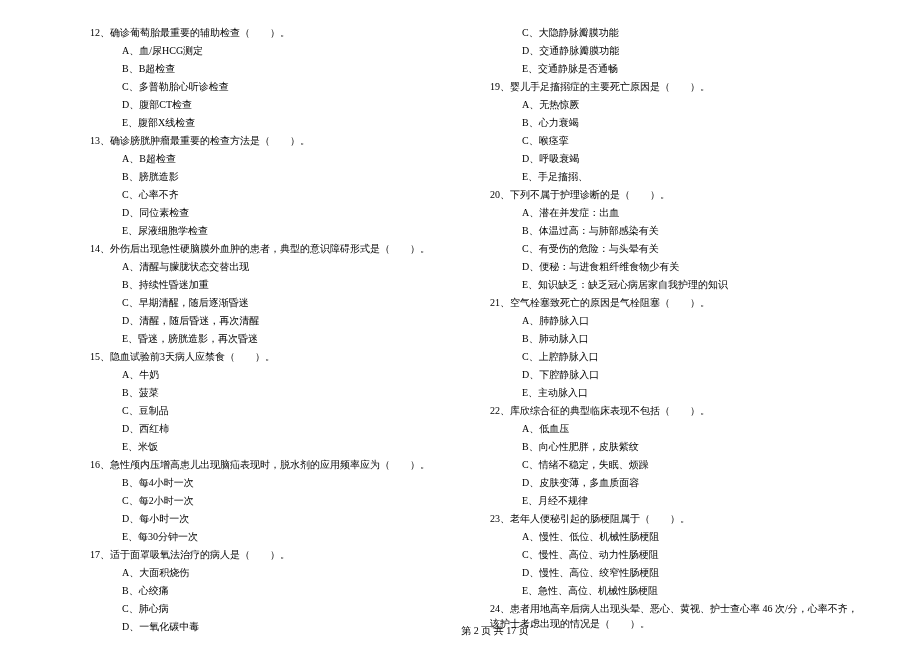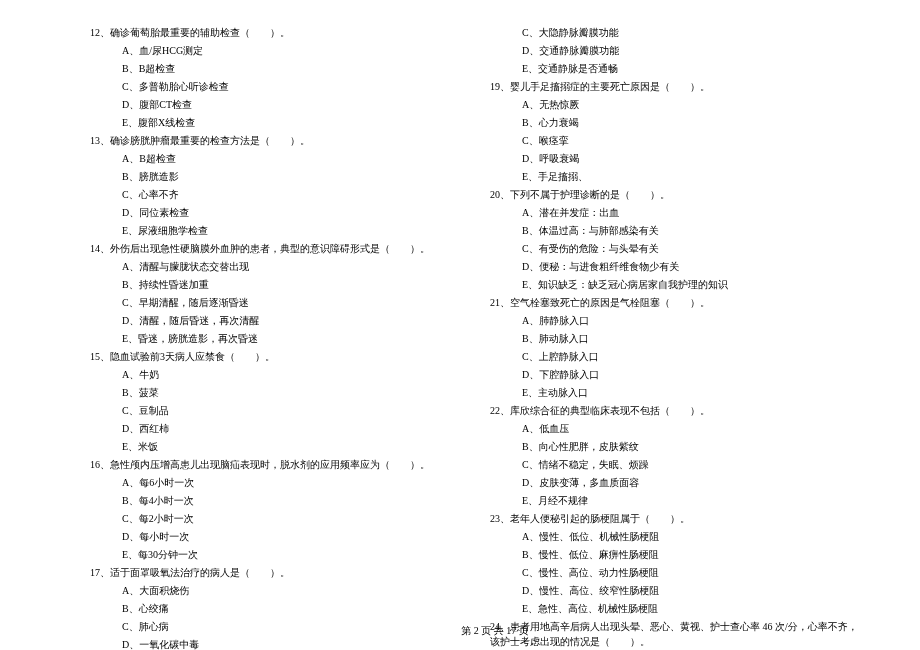--- a/index.html
+++ b/index.html
@@ -62,21 +62,20 @@
       <div class="opt-line">C、早期清醒，随后逐渐昏迷</div>
       <div class="opt-line">D、清醒，随后昏迷，再次清醒</div>
       <div class="opt-line">E、昏迷，膀胱造影，再次昏迷</div>
       <div class="q-line">15、隐血试验前3天病人应禁食（　　）。</div>
       <div class="opt-line">A、牛奶</div>
       <div class="opt-line">B、菠菜</div>
       <div class="opt-line">C、豆制品</div>
       <div class="opt-line">D、西红柿</div>
       <div class="opt-line">E、米饭</div>
       <div class="q-line">16、急性颅内压增高患儿出现脑疝表现时，脱水剂的应用频率应为（　　）。</div>
-      <div class="opt-line">A、每6小时一次</div>
       <div class="opt-line">B、每4小时一次</div>
       <div class="opt-line">C、每2小时一次</div>
       <div class="opt-line">D、每小时一次</div>
       <div class="opt-line">E、每30分钟一次</div>
       <div class="q-line">17、适于面罩吸氧法治疗的病人是（　　）。</div>
       <div class="opt-line">A、大面积烧伤</div>
       <div class="opt-line">B、心绞痛</div>
       <div class="opt-line">C、肺心病</div>
       <div class="opt-line">D、一氧化碳中毒</div>
     </div>
@@ -103,21 +102,20 @@
       <div class="opt-line">D、下腔静脉入口</div>
       <div class="opt-line">E、主动脉入口</div>
       <div class="q-line">22、库欣综合征的典型临床表现不包括（　　）。</div>
       <div class="opt-line">A、低血压</div>
       <div class="opt-line">B、向心性肥胖，皮肤紫纹</div>
       <div class="opt-line">C、情绪不稳定，失眠、烦躁</div>
       <div class="opt-line">D、皮肤变薄，多血质面容</div>
       <div class="opt-line">E、月经不规律</div>
       <div class="q-line">23、老年人便秘引起的肠梗阻属于（　　）。</div>
       <div class="opt-line">A、慢性、低位、机械性肠梗阻</div>
-      <div class="opt-line">B、慢性、低位、麻痹性肠梗阻</div>
       <div class="opt-line">C、慢性、高位、动力性肠梗阻</div>
       <div class="opt-line">D、慢性、高位、绞窄性肠梗阻</div>
       <div class="opt-line">E、急性、高位、机械性肠梗阻</div>
       <div class="q-line">24、患者用地高辛后病人出现头晕、恶心、黄视、护士查心率 46 次/分，心率不齐，该护士考虑出现的情况是（　　）。</div>
     </div>
 </div>
 
 <div class="footer">第 2 页 共 17 页</div>
 
 </body></html>

